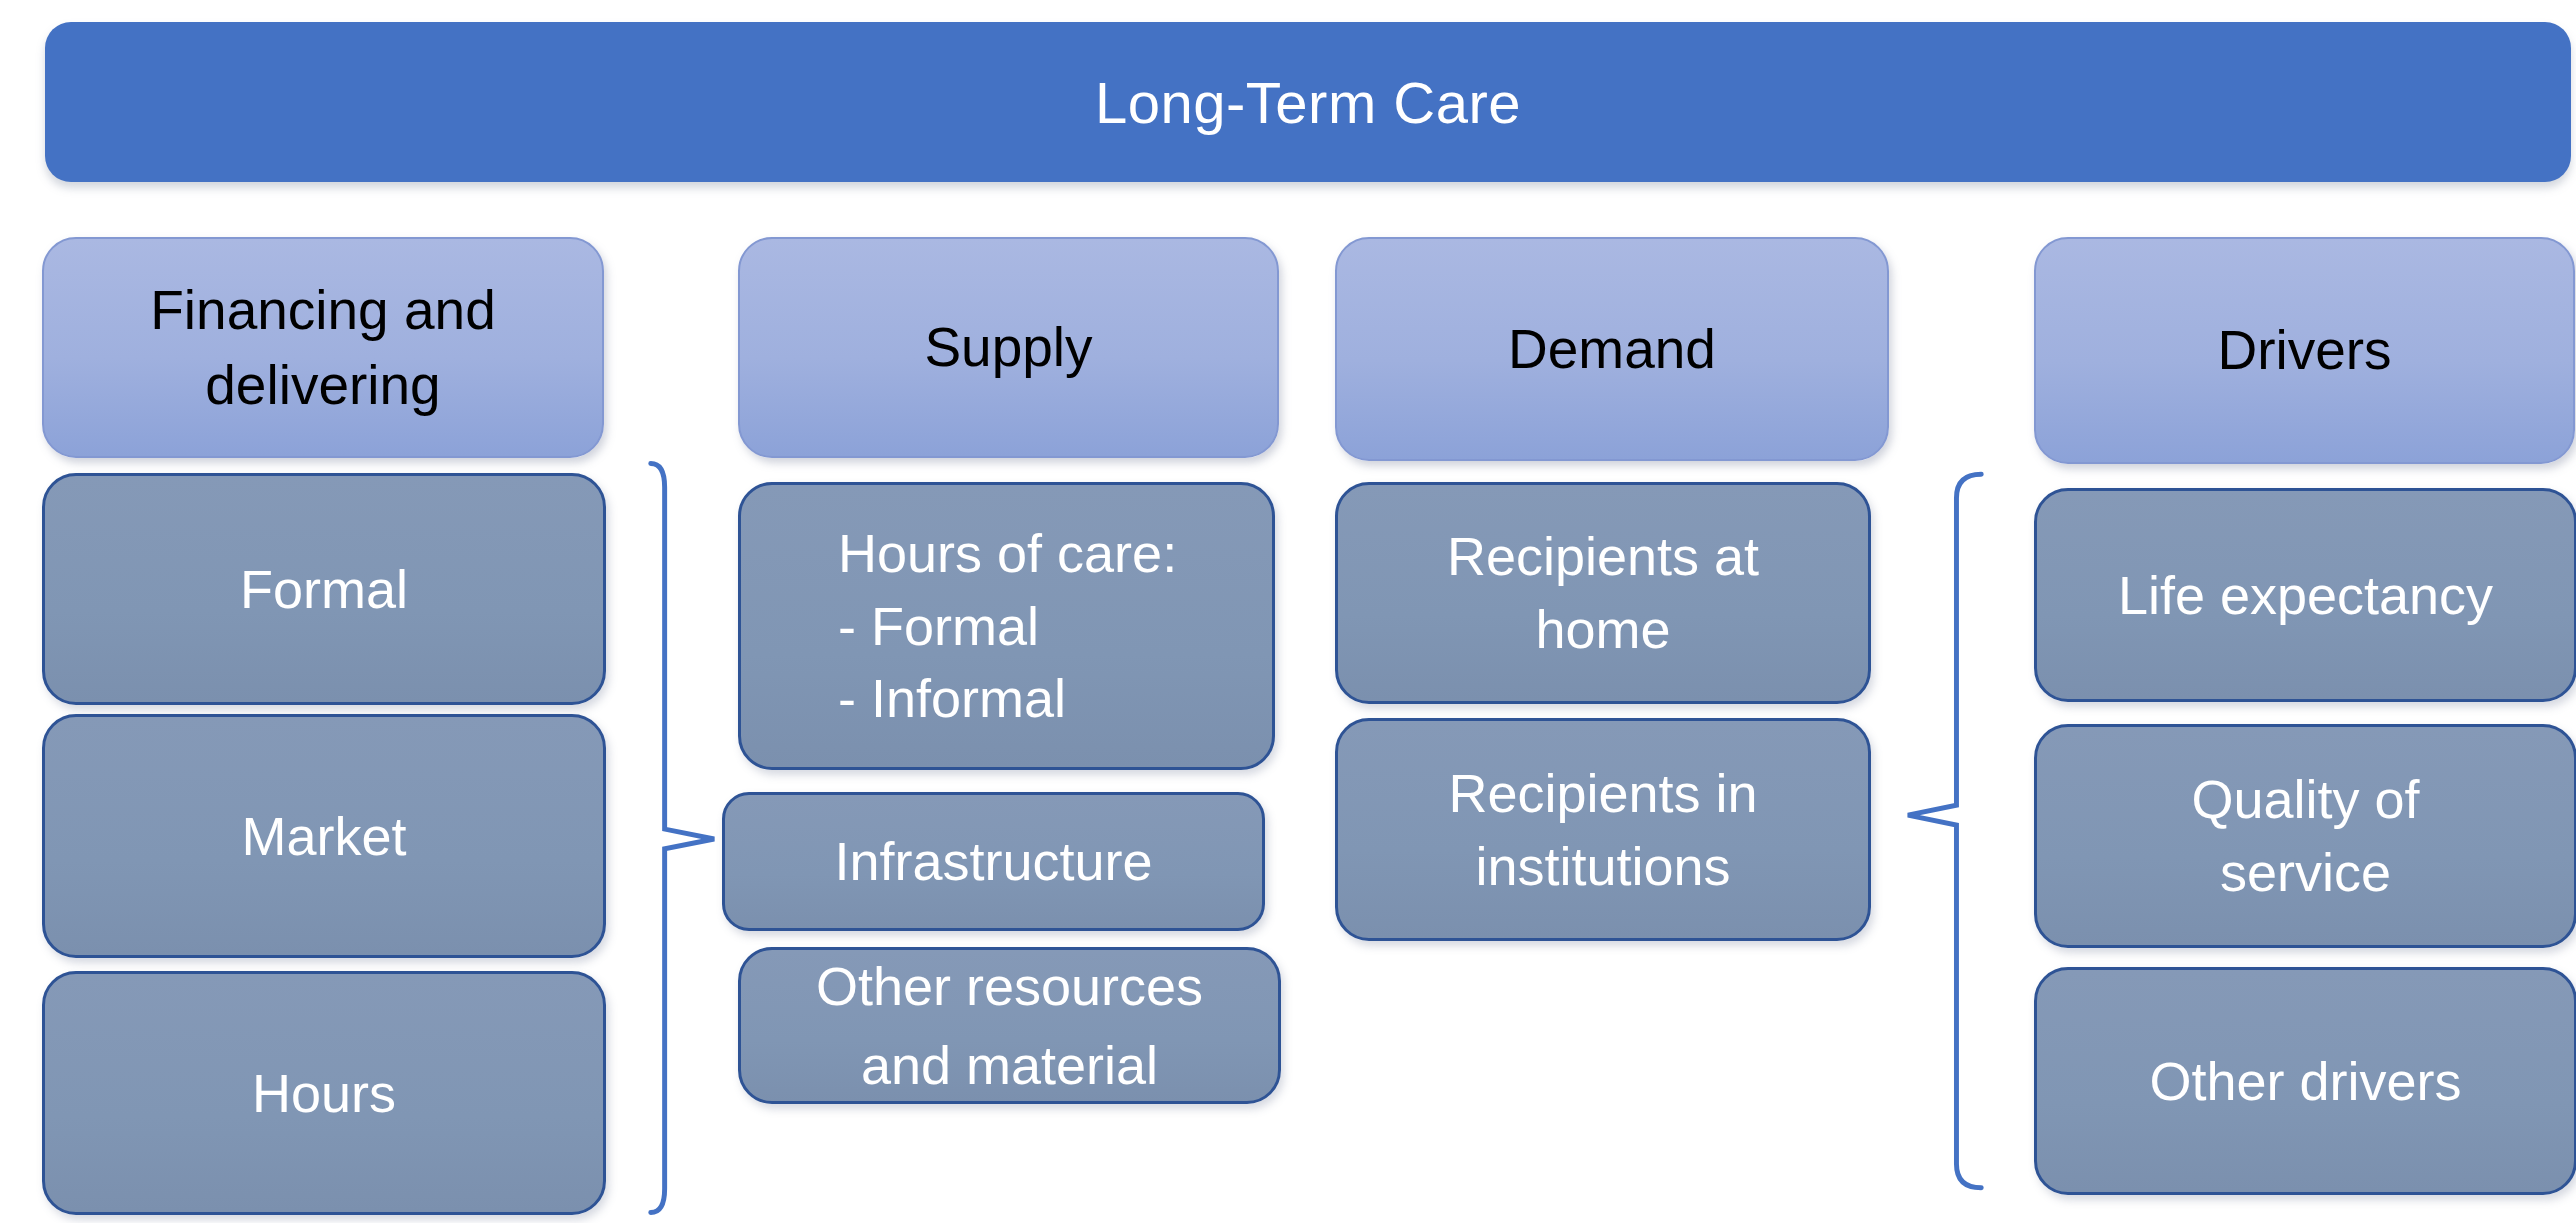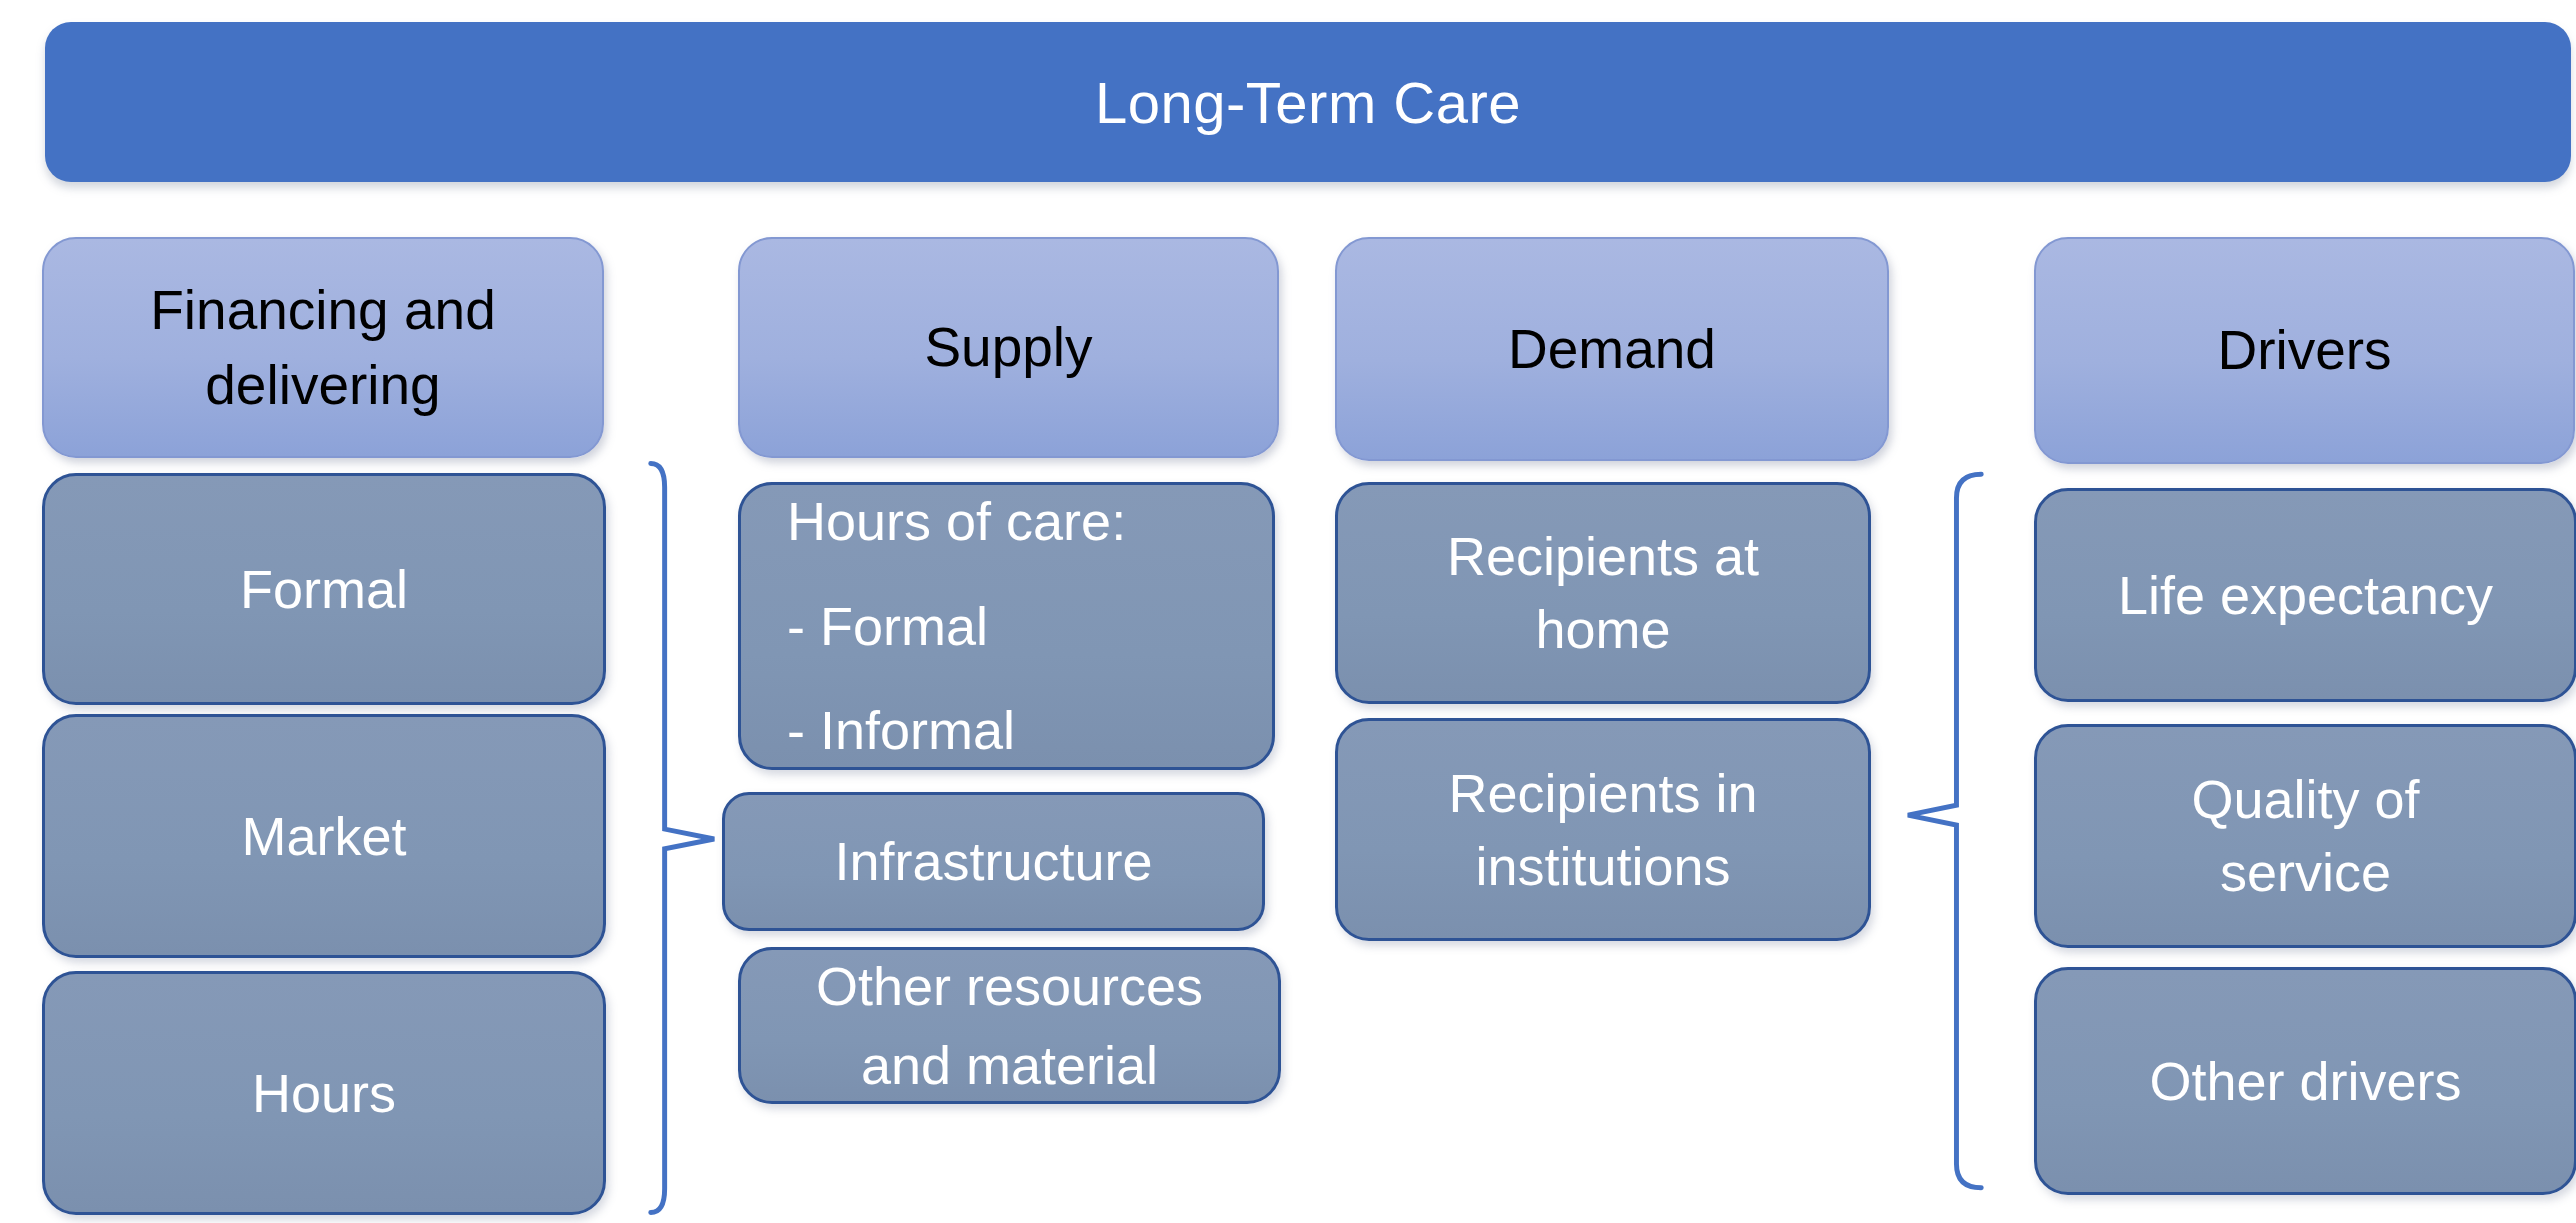--- a/index.html
+++ b/index.html
@@ -64,23 +64,22 @@
   }
   .item .line {
     display: block;
     color: var(--item_text, #ffffff);
     font-size: 54px;
     line-height: 1.35;
   }
   .item.align-left {
     align-items: flex-start;
     text-align: center;
-    padding-left: 46px;
+    padding-left: 97px;
     box-sizing: border-box;
-    gap: 32px;
   }
   .brace {
     position: absolute;
   }
   .brace path {
     fill: none;
     stroke: var(--brace, #4472C4);
     stroke-width: 5;
     stroke-linejoin: miter;
     stroke-linecap: round;

